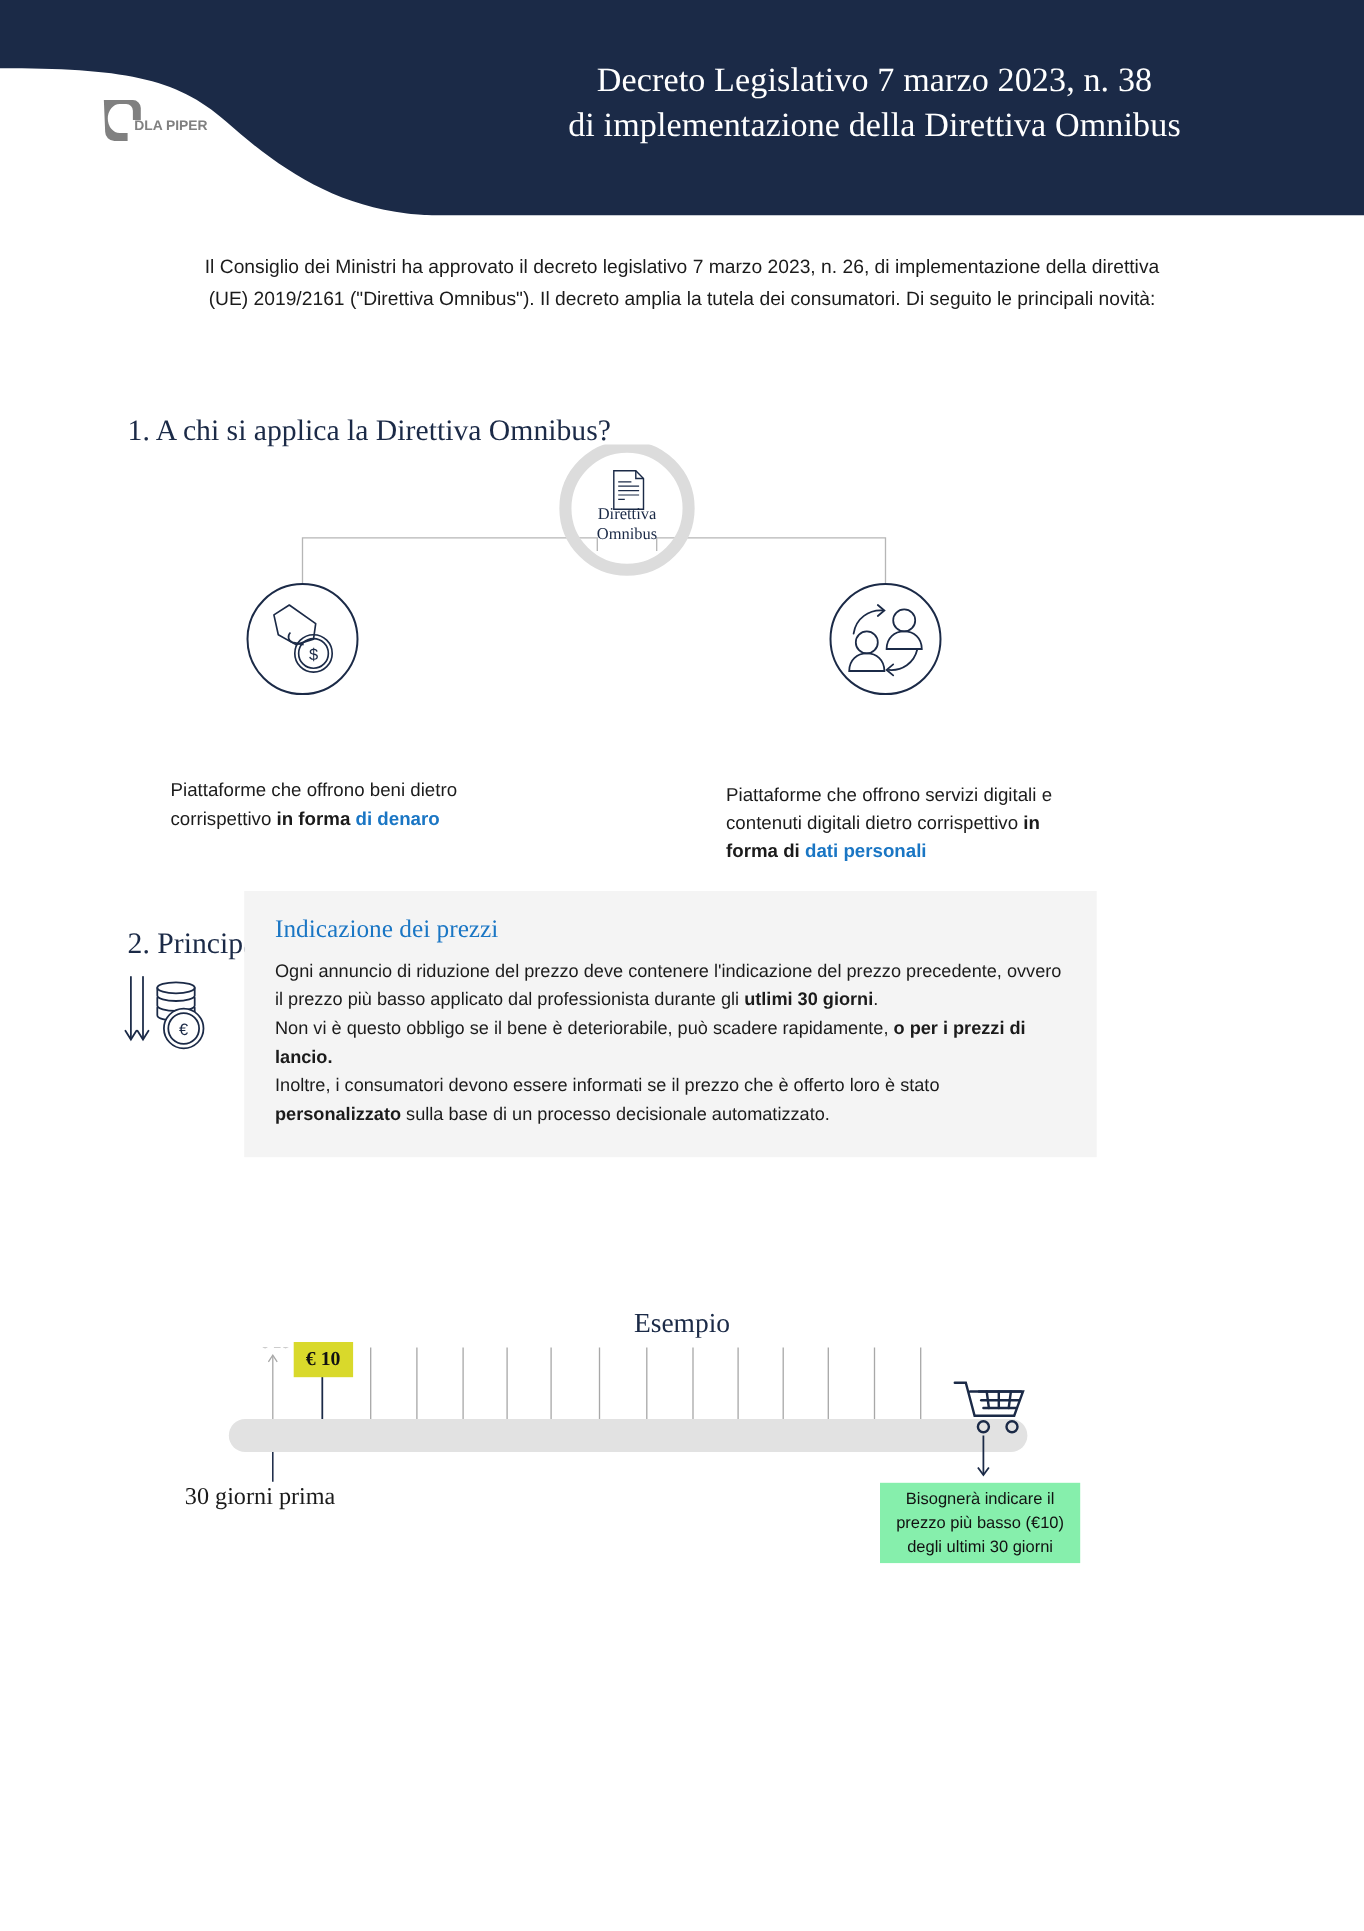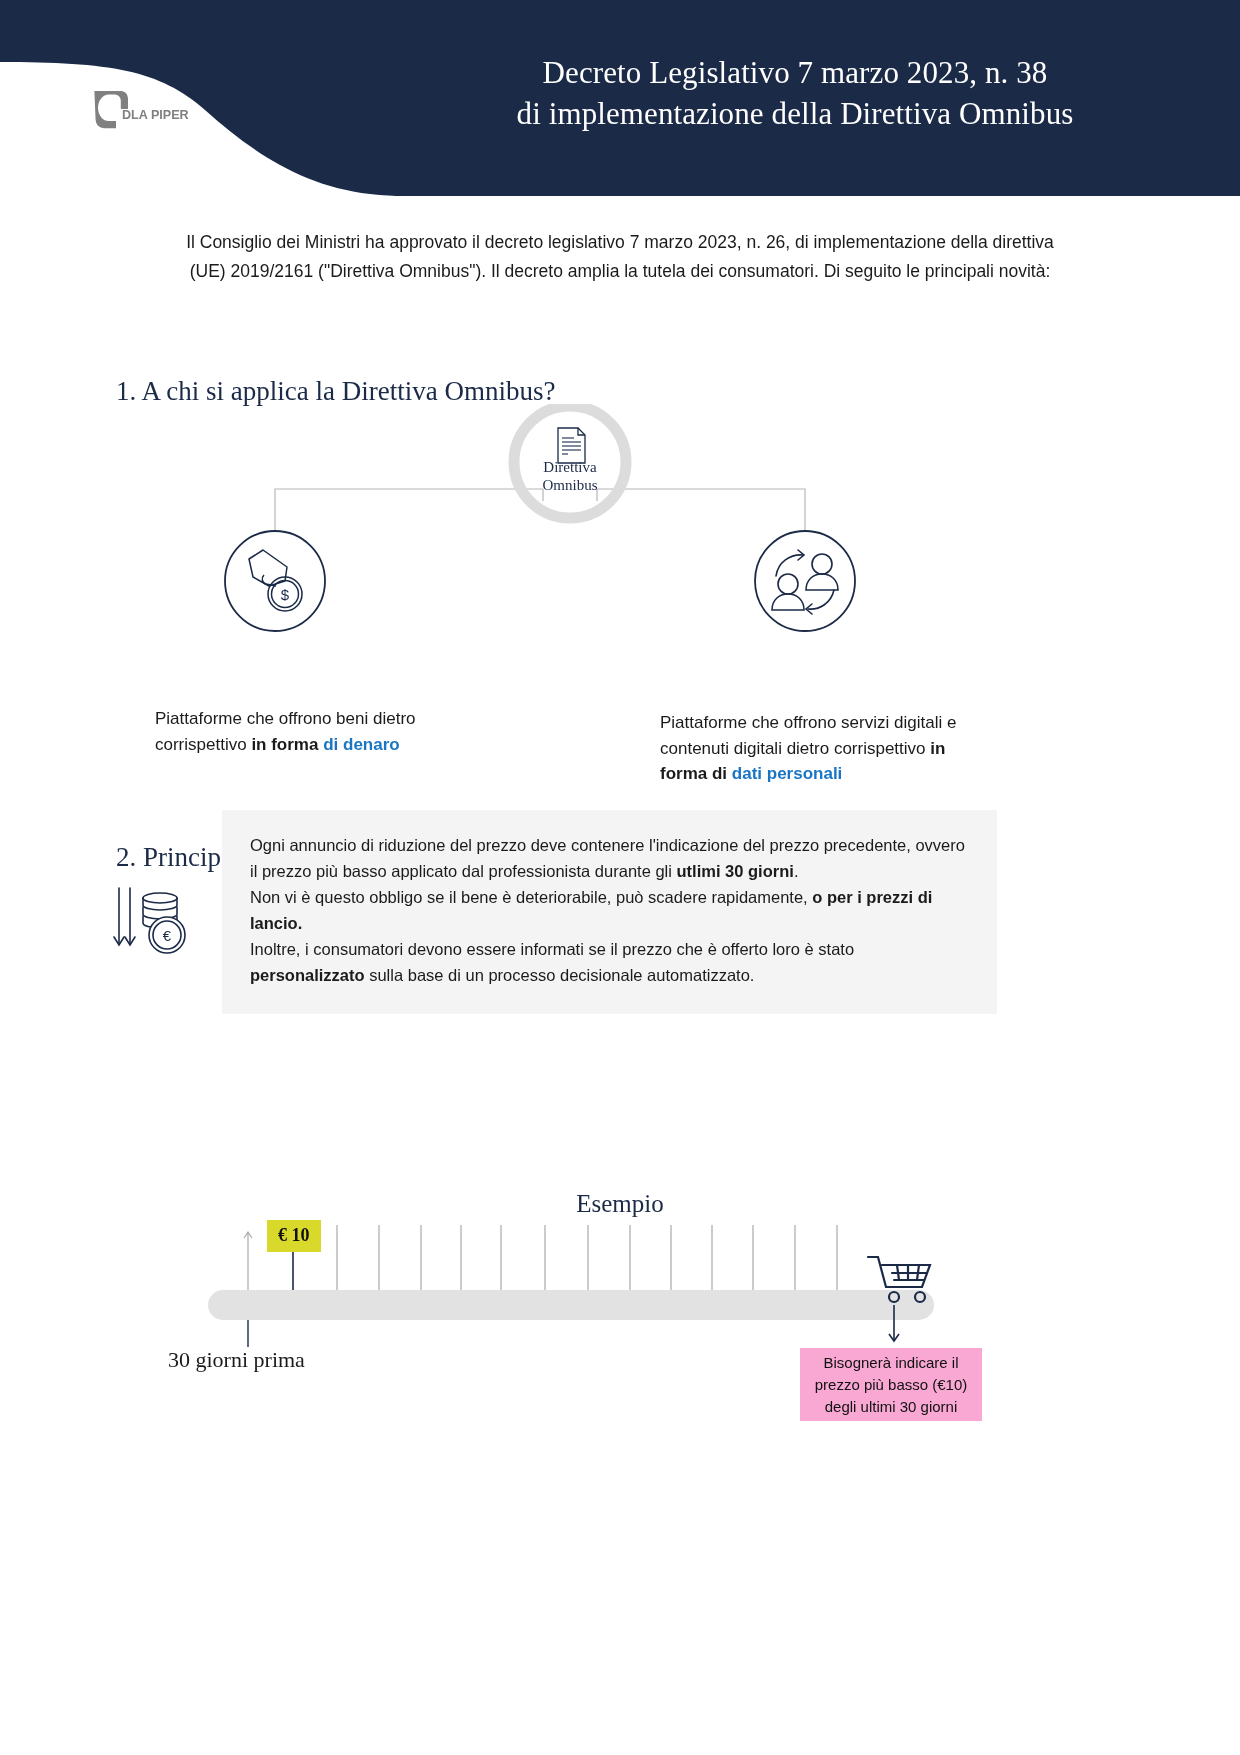--- a/index.html
+++ b/index.html
@@ -157,21 +157,21 @@
     position: absolute;
     left: 168px; top: 1347px;
     font-family: "Liberation Serif", serif;
     font-size: 22px;
     color: #1b1b1b;
   }
   .note-box {
     position: absolute;
     left: 800px; top: 1348px;
     width: 182px;
-    background: #f9a8d4;
+    background: #86efac;
     padding: 4px 6px;
     text-align: center;
     font-size: 15px;
     line-height: 1.45;
     color: #111;
   }
 </style>
 </head>
 <body>
 
@@ -274,20 +274,21 @@
     <path d="M33,18 v7 c0,2.8 7.6,5 17,5 c9.4,0 17,-2.2 17,-5 v-7"></path>
     <path d="M33,27 v7 c0,2.8 7.6,5 17,5 c9.4,0 17,-2.2 17,-5 v-7"></path>
     <path d="M33,36 v7 c0,2.8 7.6,5 17,5 c9.4,0 17,-2.2 17,-5 v-7"></path>
     <circle cx="57" cy="55" r="18" fill="#ffffff"></circle>
     <circle cx="57" cy="55" r="14"></circle>
     <text x="57" y="61" font-family="Liberation Sans, sans-serif" font-size="15" fill="#1b2a47" stroke="none" text-anchor="middle">€</text>
   </g>
 </svg>
 
 <div class="infobox">
+  <h3>Indicazione dei prezzi</h3>
   <p><span>Ogni annuncio di riduzione del prezzo deve contenere l'indicazione del prezzo precedente, ovvero il prezzo più basso applicato dal professionista durante gli </span><b>utlimi 30 giorni</b><span>.</span></p>
   <p><span>Non vi è questo obbligo se il bene è deteriorabile, può scadere rapidamente, </span><b>o per i prezzi di lancio.</b></p>
   <p><span>Inoltre, i consumatori devono essere informati se il prezzo che è offerto loro è stato </span><b>personalizzato</b><span> sulla base di un processo decisionale automatizzato.</span></p>
 </div>
 
 <div class="esempio-title">Esempio</div>
 
 <div class="chart-wrap">
   <svg width="1240" height="320" viewBox="0 0 1240 320" id="chart-svg">
 

